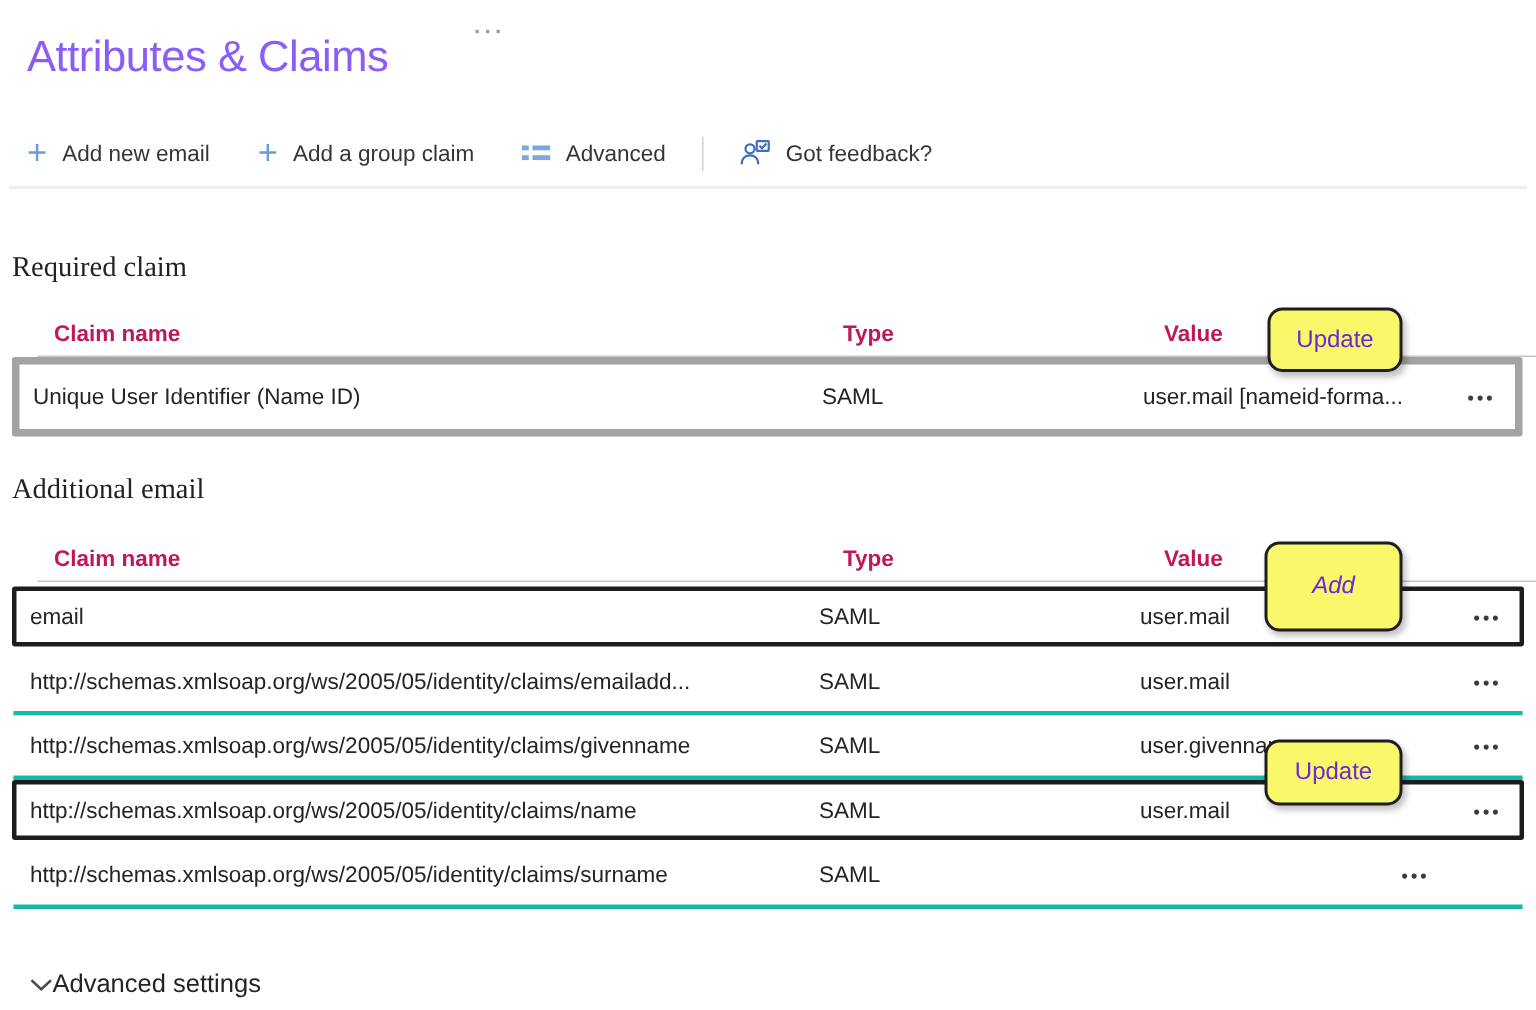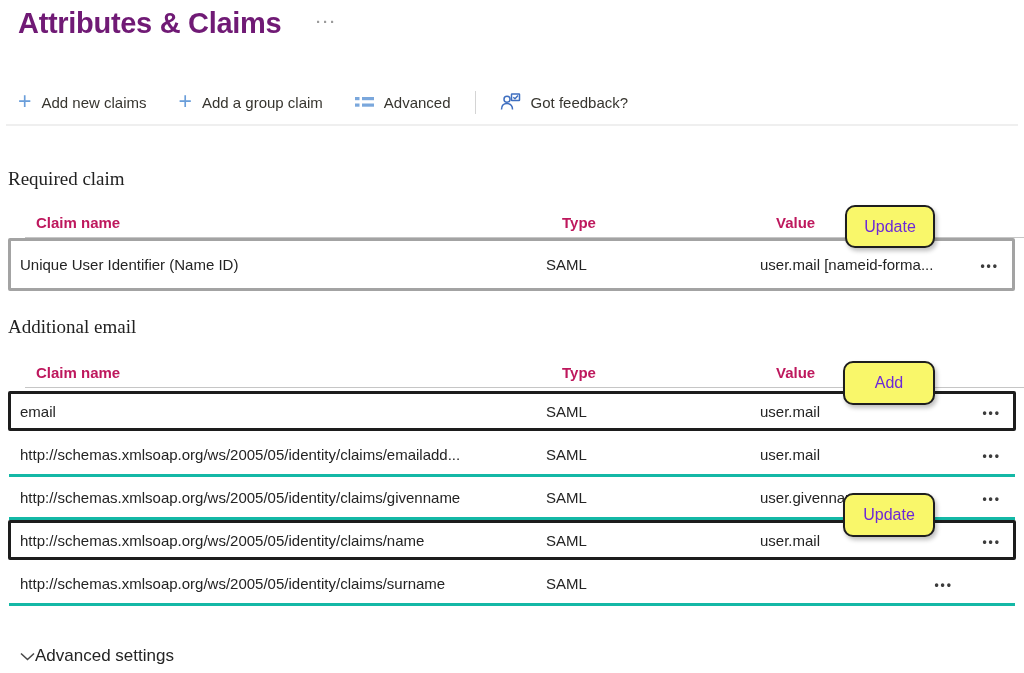--- a/index.html
+++ b/index.html
@@ -4,22 +4,22 @@
 <style>
   * { margin:0; padding:0; box-sizing:border-box; }
   html,body { background:#ffffff; }
   #app {
     position:relative; width:1024px; height:673px; background:#fff;
     font-family:"Liberation Sans", sans-serif; color:#242424; overflow:hidden;
   }
 
   
   .page-title {
-    position:absolute; left:18px; top:7px;
-    font-size:29px; font-weight:700; color:#701a75; letter-spacing:-0.3px;
+    position:absolute; left:18px; top:22px;
+    font-size:29px; font-weight:400; color:#8b5cf6; letter-spacing:-0.3px;
   }
   .title-more {
     position:absolute; left:316px; top:13px;
     color:#9b9b9b; font-size:15px; font-weight:700; letter-spacing:2px; cursor:pointer;
   }
 
   
   .toolbar {
     position:absolute; left:18px; top:86px; height:32px;
     display:flex; align-items:center;
@@ -54,21 +54,21 @@
 
   .cell { overflow:hidden; white-space:nowrap; }
   .cell-menu { text-align:right; }
   .more-dots {
     color:#3c3c3c; font-size:12px; letter-spacing:2px; font-weight:700; cursor:pointer;
   }
 
   
   .req-rowbox {
     position:absolute; left:8px; top:238px; width:1007px; height:53px;
-    border:3px solid #a3a3a3; border-radius:2px; background:#fff;
+    border:5px solid #a3a3a3; border-radius:2px; background:#fff;
     padding:0 13px 0 9px; font-size:15px; cursor:pointer;
   }
 
   
   .rows { position:absolute; left:9px; top:391px; width:1006px; }
   .row {
     position:relative; height:43px; padding:0 14px 0 11px; font-size:15px;
     border-bottom:3px solid #14b8a6; cursor:pointer; background:#fff;
   }
   .row.boxed { border-bottom-color:transparent; }
@@ -77,21 +77,21 @@
     border:3px solid #1d1d1d; border-radius:2px; pointer-events:none;
   }
 
   
   .callout {
     position:absolute; z-index:10; display:flex; align-items:center; justify-content:center;
     background:#f9f76a; border:2px solid #1e1e1e; border-radius:10px;
     font-size:16px; color:#6d28d9; box-shadow:2px 3px 4px rgba(0,0,0,0.25);
   }
   .co-update1 { left:845px; top:205px; width:90px;  height:43px; }
-  .co-add     { left:843px; top:361px; width:92px;  height:44px; }
+  .co-add     { left:843px; top:361px; width:92px;  height:60px;font-style:italic; }
   .co-update2 { left:843px; top:493px; width:92px;  height:44px; }
 
   
   .advanced {
     position:absolute; left:20px; top:642px; height:28px;
     display:flex; align-items:center; gap:0; cursor:pointer;
   }
   .advanced .label { font-size:17px; color:#242424; }
 
   .icon-svg { display:block; }
@@ -100,21 +100,21 @@
 <body>
 
 <div id="app">
 
   <div class="page-title">Attributes &amp; Claims</div>
   <div class="title-more">···</div>
 
   <div class="toolbar">
     <div class="tb-btn">
       <span class="plus-icon">+</span>
-      <span>Add new claims</span>
+      <span>Add new email</span>
     </div>
     <div class="tb-btn">
       <span class="plus-icon">+</span>
       <span>Add a group claim</span>
     </div>
     <div class="tb-btn">
       <span>
         <svg class="icon-svg" width="19" height="14" viewBox="0 0 19 14">
           <rect x="0" y="2" width="4.5" height="3.2" fill="#7aa7dc"></rect>
           <rect x="7" y="2" width="12" height="3.2" fill="#7aa7dc"></rect>

